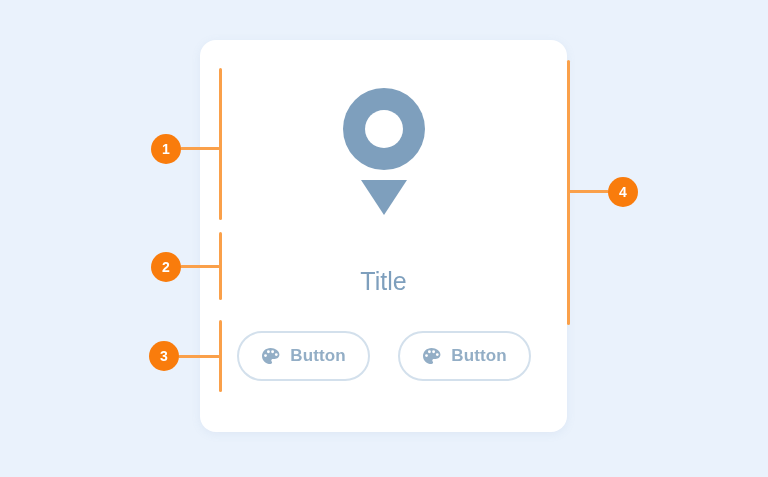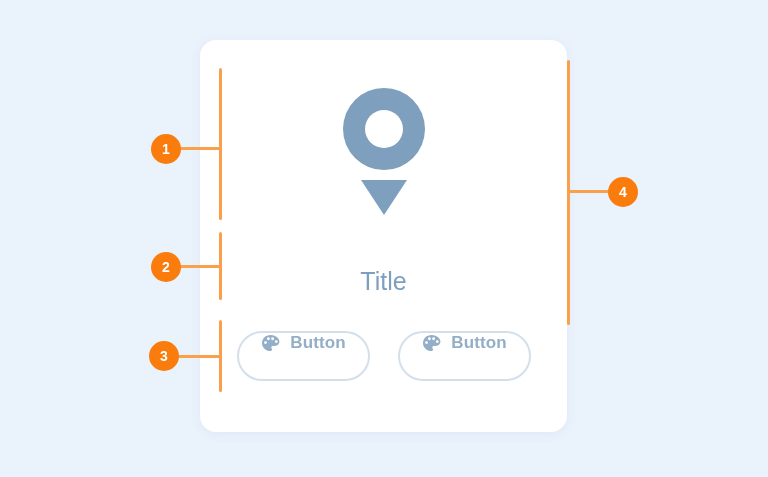--- a/index.html
+++ b/index.html
@@ -103,21 +103,21 @@
     position: absolute;
     left: 200px;
     top: 331px;
     width: 367px;
     display: flex;
     justify-content: center;
     gap: 28px;
   }
   .card-button {
     display: flex;
-    align-items: flex-start;
+    align-items: center;
     justify-content: center;
     gap: 9px;
     width: 133px;
     height: 50px;
     box-sizing: border-box;
     background: #ffffff;
     border: 2px solid #d3e0ec;
     border-radius: 25px;
     cursor: pointer;
     padding: 0;

